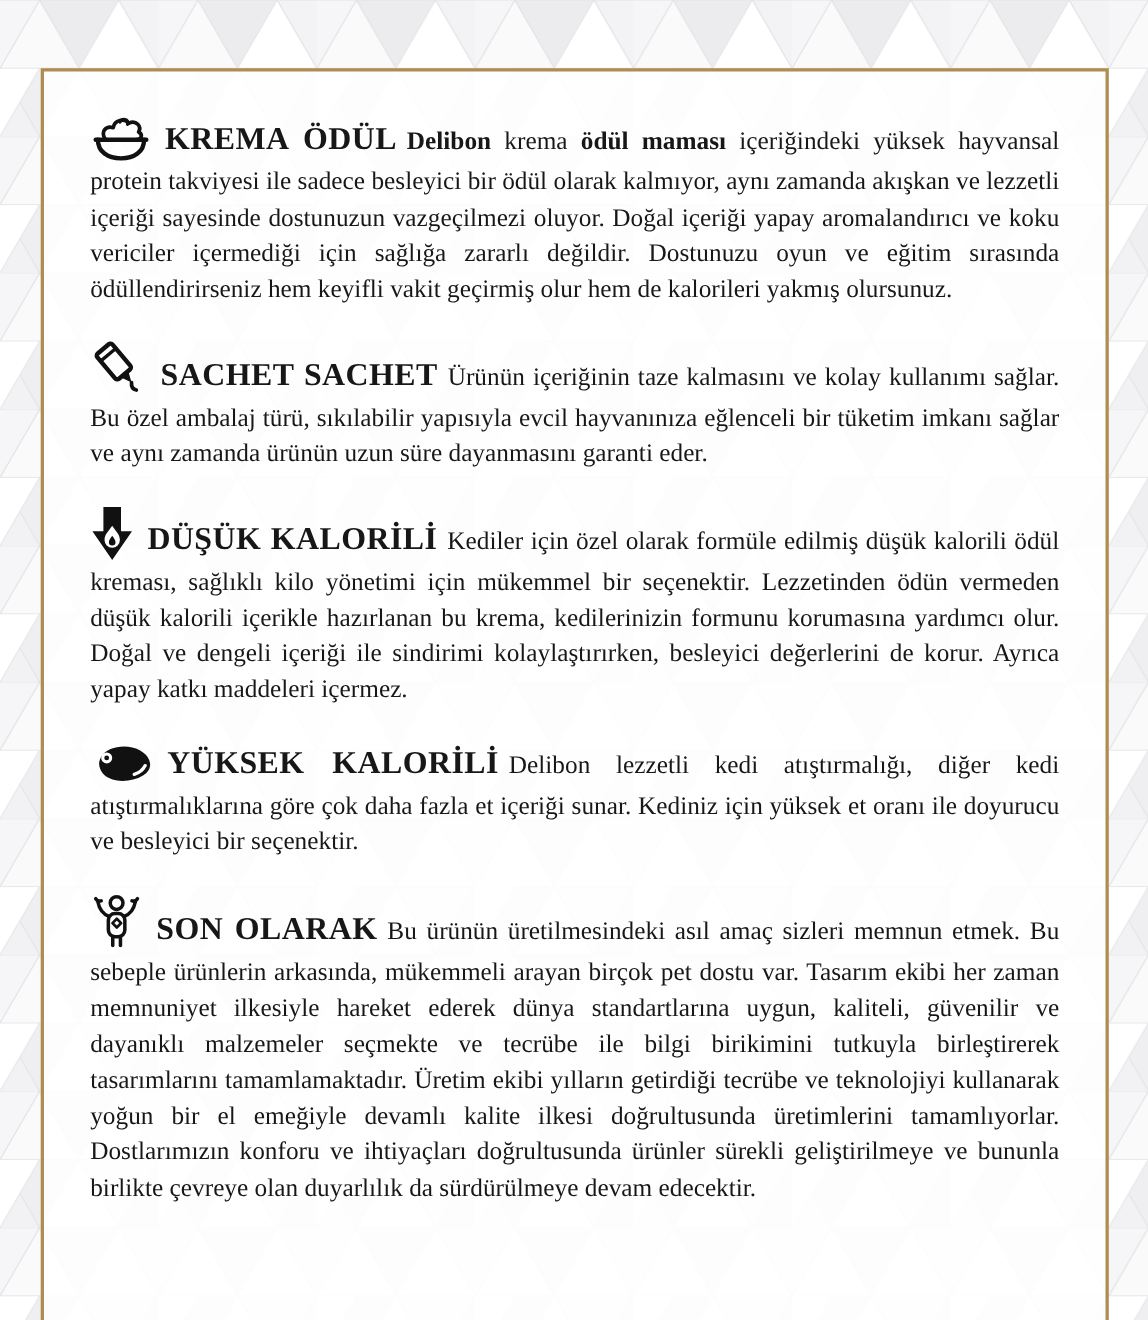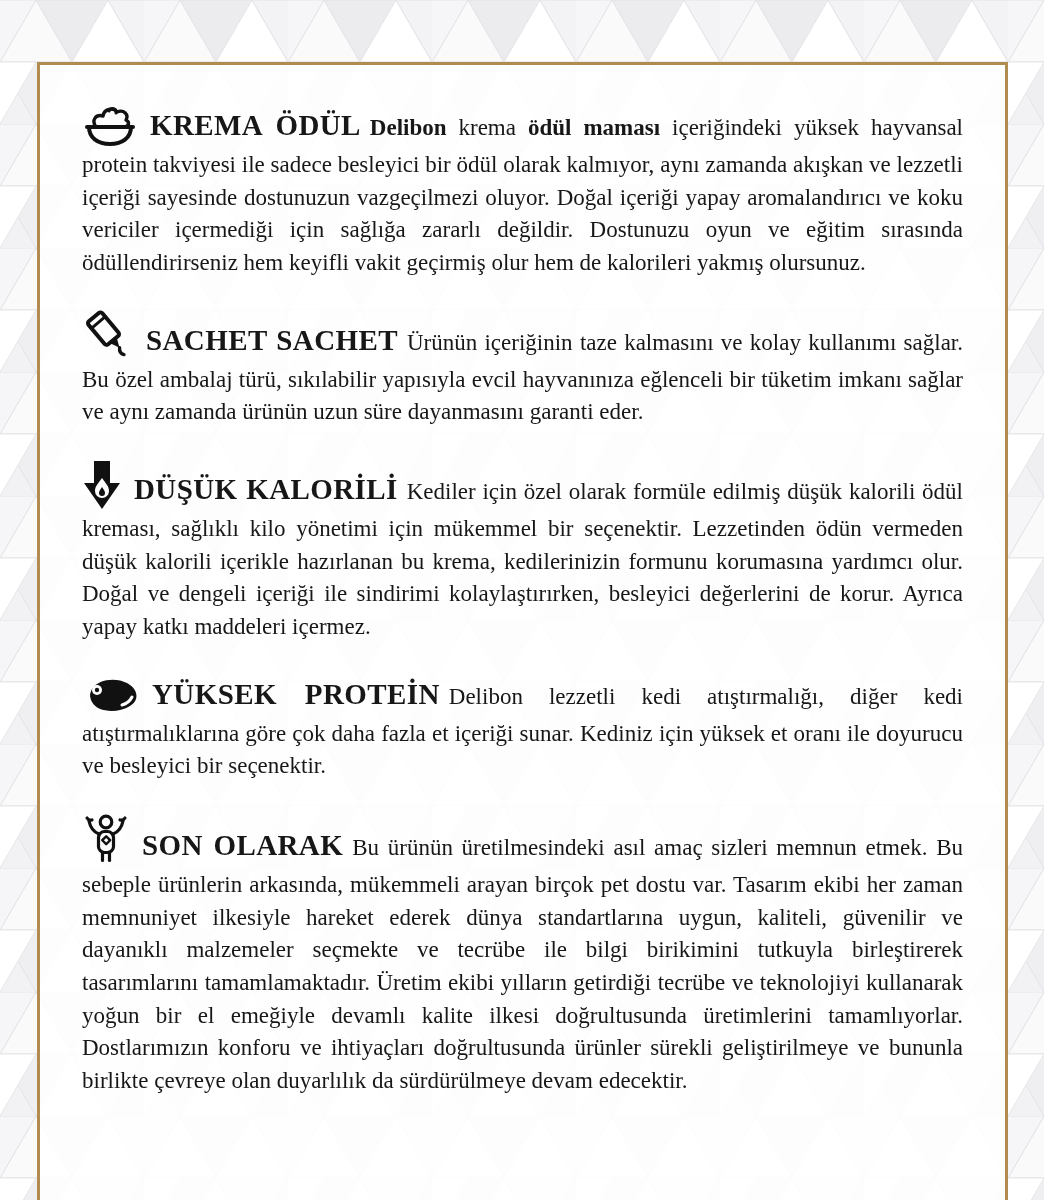--- a/index.html
+++ b/index.html
@@ -86,21 +86,21 @@
           <path d="M20 28 c2 3 3 4 3 6 a3 3 0 0 1 -6 0 c0 -2 1 -3 3 -6" fill="#111"></path>
         </svg></span><span class="heading">DÜŞÜK KALORİLİ</span><span>Kediler için özel olarak formüle edilmiş düşük kalorili ödül kreması, sağlıklı kilo yönetimi için mükemmel bir seçenektir. Lezzetinden ödün vermeden düşük kalorili içerikle hazırlanan bu krema, kedilerinizin formunu korumasına yardımcı olur. Doğal ve dengeli içeriği ile sindirimi kolaylaştırırken, besleyici değerlerini de korur. Ayrıca yapay katkı maddeleri içermez.</span>
   </p>
 
   <p class="section">
     <span class="icon"><svg width="58" height="42" viewBox="0 0 58 42">
           <path d="M10 13 C16 3 34 1 45 7 c11 6 13 17 3 23 c-13 8 -33 6 -38 -4 c-3 -6 -2 -9 0 -13 z" fill="#111"></path>
           <circle cx="15" cy="14" r="5" fill="#fff"></circle>
           <circle cx="15" cy="14" r="2.2" fill="#111"></circle>
           <path d="M40 29 q7 -2 10 -8" stroke="#fff" stroke-width="3" fill="none" stroke-linecap="round"></path>
-        </svg></span><span class="heading">YÜKSEK PROTEİN</span><span>Delibon lezzetli kedi atıştırmalığı, diğer kedi atıştırmalıklarına göre çok daha fazla et içeriği sunar. Kediniz için yüksek et oranı ile doyurucu ve besleyici bir seçenektir.</span>
+        </svg></span><span class="heading">YÜKSEK KALORİLİ</span><span>Delibon lezzetli kedi atıştırmalığı, diğer kedi atıştırmalıklarına göre çok daha fazla et içeriği sunar. Kediniz için yüksek et oranı ile doyurucu ve besleyici bir seçenektir.</span>
   </p>
 
   <p class="section">
     <span class="icon"><svg width="48" height="56" viewBox="0 0 48 56" fill="none" stroke="#111" stroke-width="3.2" stroke-linecap="round" stroke-linejoin="round">
           <circle cx="24" cy="9" r="5.8"></circle>
           <path d="M17 21 Q9 18 7 8"></path>
           <path d="M31 21 Q39 18 41 8"></path>
           <path d="M5 5 a4.5 4.5 0 0 0 5 2"></path>
           <path d="M43 5 a4.5 4.5 0 0 1 -5 2"></path>
           <rect x="16.5" y="18.5" width="15" height="21" rx="6"></rect>

